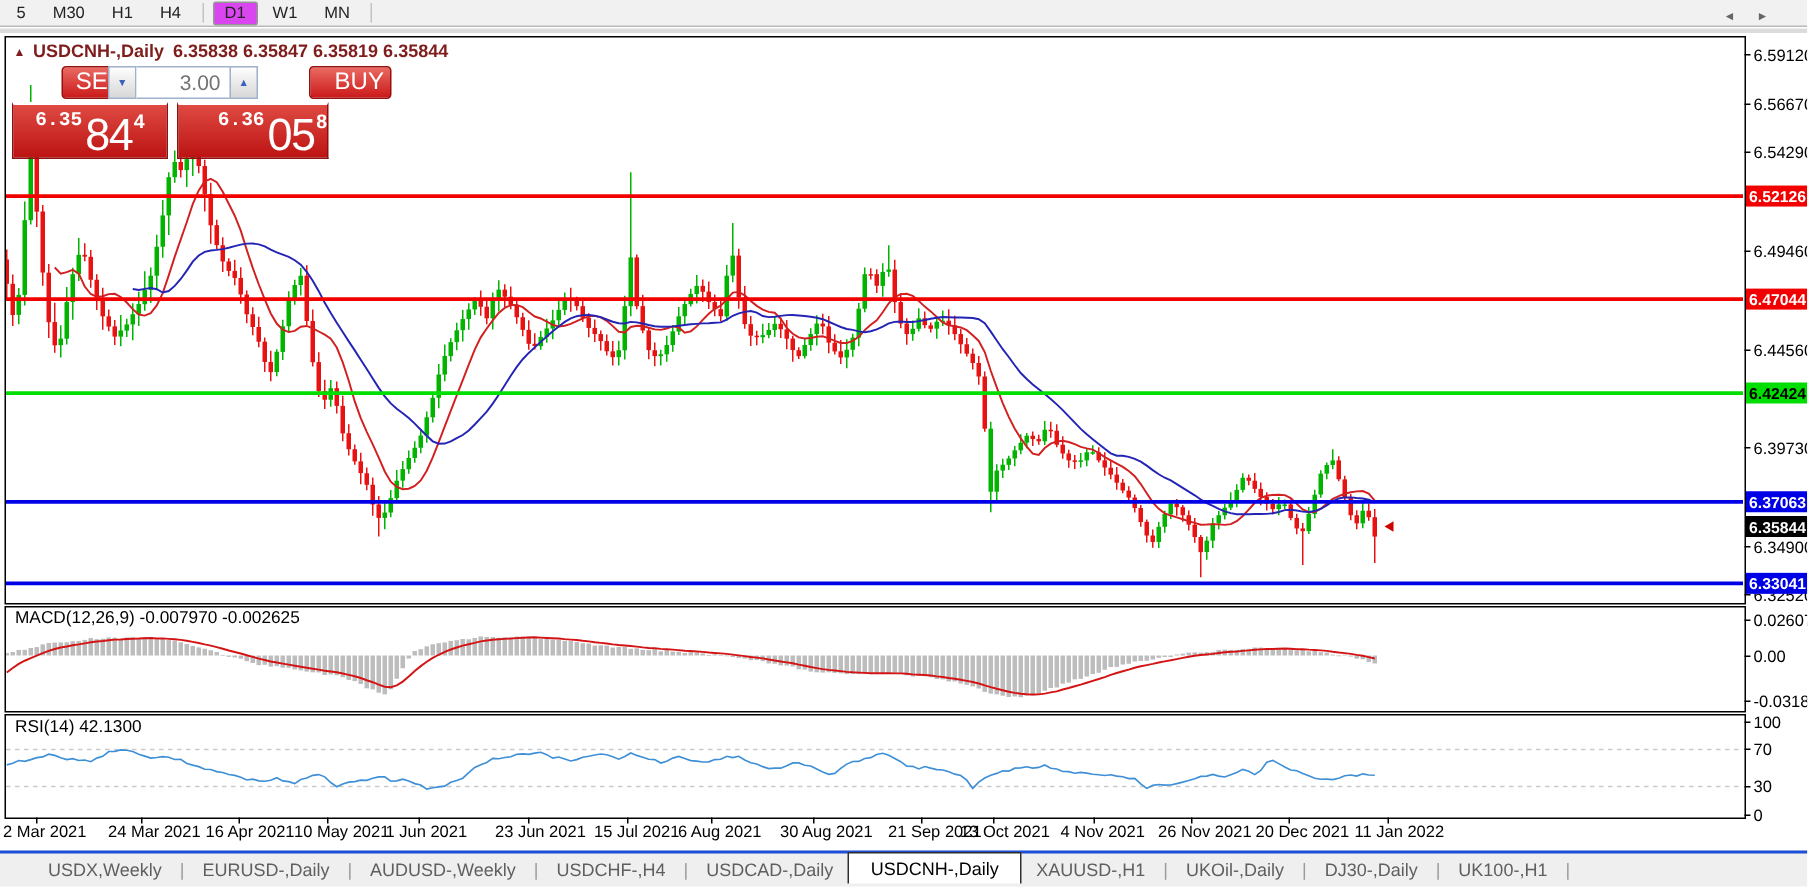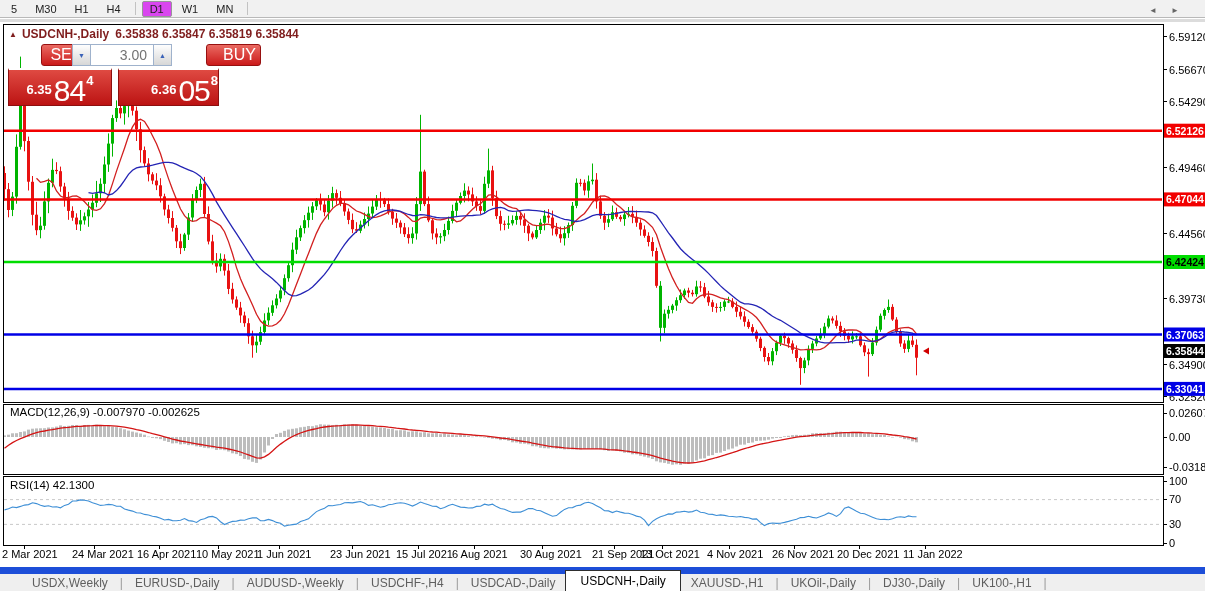--- a/index.html
+++ b/index.html
@@ -25,27 +25,27 @@
   .tp-buy{left:167px;width:55px;padding-left:12px;}
   .tp-spin{position:absolute;left:64px;top:0;width:100px;height:22px;display:flex;box-sizing:border-box;background:#e9e9e9;}
   .spin-btn{width:19px;box-sizing:border-box;background:linear-gradient(#fefefe,#d7d7d7);border:1px solid #9fb2cc;
             color:#3a62b8;font-size:7px;display:flex;align-items:center;justify-content:center;}
   .vol{flex:1;min-width:0;box-sizing:border-box;border:1px solid #9fb2cc;border-left:0;border-right:0;
        text-align:right;font-size:14px;padding:0 6px 0 0;font-family:"Liberation Sans",sans-serif;color:#737373;background:#fff;}
   .tp-price{position:absolute;top:24px;height:38px;box-sizing:border-box;background:linear-gradient(#df4a42,#bc1313);
             border:1px solid #8d0f0f;border-top:2px solid #fff;color:#fff;display:flex;align-items:flex-end;justify-content:center;}
   .tp-price-sell{left:0;width:104px;}
   .tp-price-buy{left:110px;width:101px;justify-content:flex-end;}
-  .tp-price .small{font-size:13px;font-weight:bold;margin:0 2px 8px 0;}
+  .tp-price .small{font-size:13px;font-weight:bold;margin:0 2px 18px 0;font-family:Liberation Mono, monospace;}
   .tp-price .big{font-size:30px;line-height:29px;letter-spacing:-1px;}
   .tp-price .sup{font-size:13px;font-weight:bold;margin:0 0 17px 1px;}
   
   .ind-label{position:absolute;left:10px;font-size:11.5px;color:#000;z-index:4;}
   
-  .tabbar{position:absolute;left:0;top:567px;width:1205px;height:24px;background:#efefef;border-top:7px solid #1d4ed8;
+  .tabbar{position:absolute;left:0;top:567px;width:1205px;height:24px;background:#efefef;border-top:2px solid #1d4ed8;
           display:flex;align-items:center;padding-left:22px;box-sizing:border-box;font-size:12px;color:#5f5f5f;}
   .tab{padding:3px 10px;white-space:nowrap;cursor:default;}
   .tab.active{background:#fff;border:1px solid #2e2e2e;border-bottom:0;color:#000;padding:3px 14px;
               position:relative;top:-2px;z-index:2;}
   .tabsep{color:#9a9a9a;margin:0 2px;}
   .tab-scroll{position:absolute;top:6px;font-size:8px;color:#666;cursor:default;}
   .tab-scroll.left{right:48px;}
   .tab-scroll.right{right:26px;}
   svg{position:absolute;left:0;top:0;z-index:1;}
 </style>

